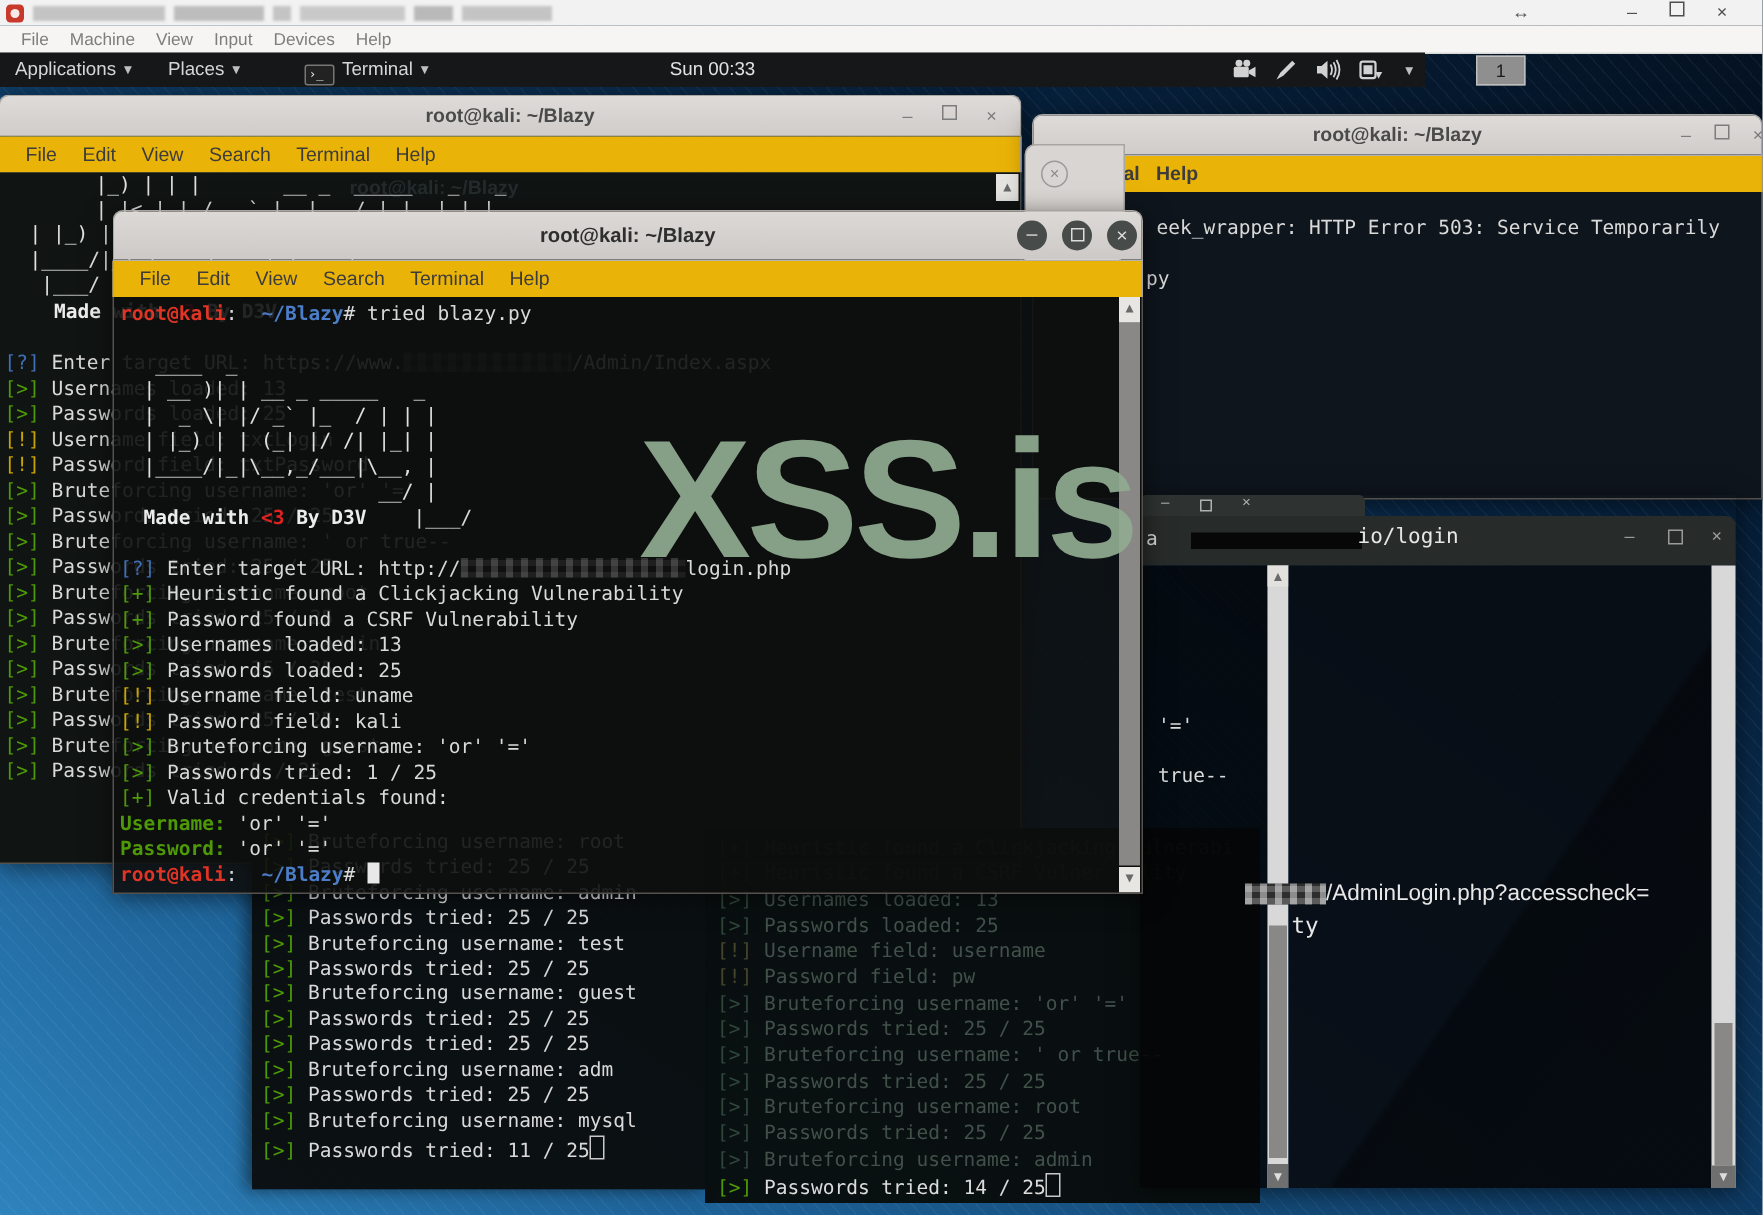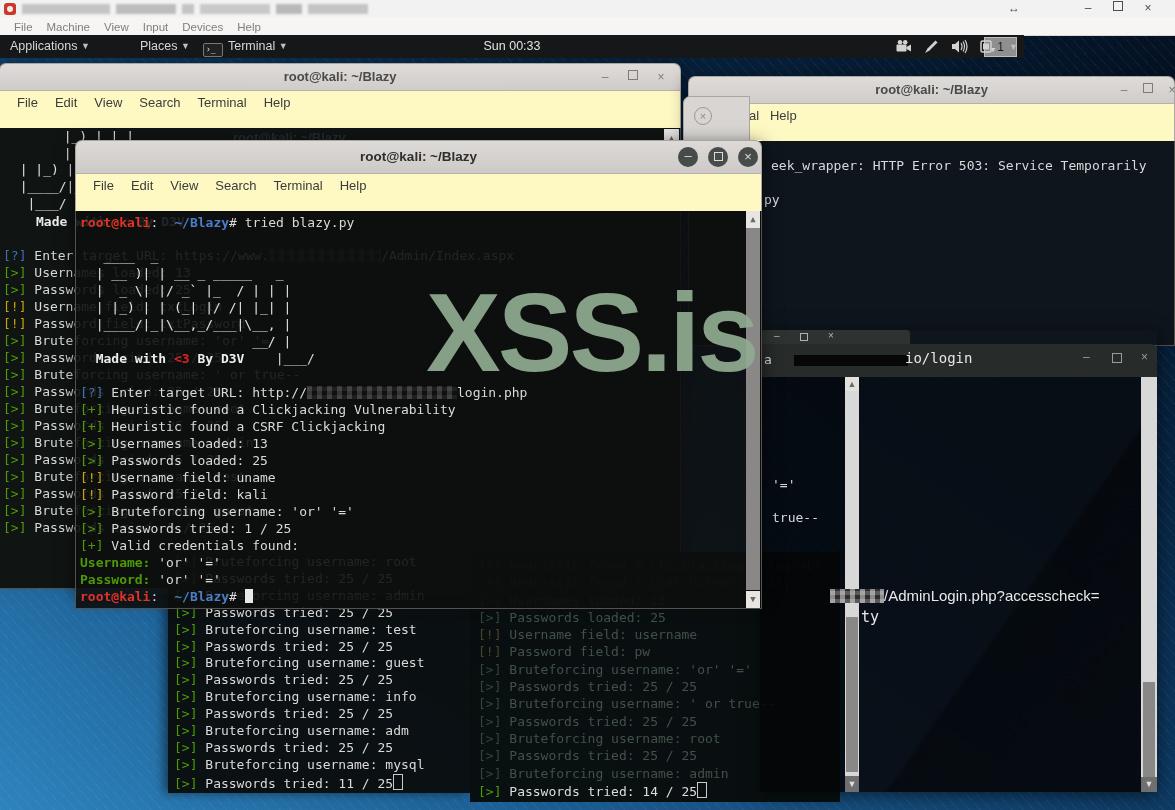--- a/index.html
+++ b/index.html
@@ -13,38 +13,38 @@
   
   .host-title{position:absolute;left:0;top:0;width:1175px;height:17px;background:#f2f2f2;z-index:10;}
   .host-icon{position:absolute;left:4px;top:3px;width:12px;height:12px;border-radius:3px;background:#c8382b;}
   .host-icon::after{content:"";position:absolute;left:3px;top:3px;width:6px;height:6px;border-radius:50%;background:#f7e9e7;}
   .hb{position:absolute;left:22px;top:4px;height:10px;display:flex;gap:6px;}
   .hb span{display:inline-block;height:10px;background:#c4c4c4;filter:blur(1.2px);}
   .host-ctl{position:absolute;top:1px;height:15px;color:#4e4e4e;font-size:12px;line-height:15px;text-align:center;width:22px;}
   .hmenu{position:absolute;left:0;top:17px;width:1175px;height:18px;background:#f6f5f4;border-bottom:1px solid #d8d8d8;z-index:10;}
   .hmenu .mi{display:inline-block;color:#7e7e7e;font-size:11.5px;line-height:18px;margin-left:14px;}
   
-  .panel{position:absolute;left:0;top:35px;width:1024px;height:23px;background:#151718;z-index:10;color:#d5d6d7;font-size:12.5px;}
+  .panel{position:absolute;left:0;top:35px;width:950px;height:23px;background:#151718;z-index:10;color:#d5d6d7;font-size:12.5px;}
   .pitem{position:absolute;top:0;height:23px;line-height:23px;}
   .caret{font-size:9px;vertical-align:1px;color:#bfbfbf;}
   .term-ico{display:inline-block;width:16px;height:12px;background:#222;border:1px solid #777;border-radius:2px;
             color:#eee;font-size:8px;line-height:11px;text-align:left;padding-left:2px;vertical-align:-2px;margin-right:5px;font-family:"DejaVu Sans Mono",monospace;}
   .clock{position:absolute;left:50%;transform:translateX(-50%);top:0;line-height:23px;color:#e2e2e2;}
   .ws{position:absolute;left:984px;top:2px;width:31px;height:18px;background:#8f8f8f;border:1px solid #bdbdbd;
       color:#1c1c1c;text-align:center;line-height:18px;font-size:12px;}
   .tray{position:absolute;right:6px;top:0;height:23px;display:flex;align-items:center;gap:12px;}
   .tray svg{display:block;}
   
   .win{position:absolute;box-shadow:0 3px 16px rgba(0,0,0,.55);}
   .tbar{height:26px;background:linear-gradient(#dedbd8,#cfccc9);border:1px solid #a9a5a1;border-bottom:1px solid #b5b1ad;
         border-radius:7px 7px 0 0;position:relative;}
   .tbar .ttl{position:absolute;left:0;right:0;top:0;text-align:center;line-height:26px;font-size:13px;color:#4a4a4a;font-weight:bold;}
   .wctl{position:absolute;top:6px;width:14px;height:14px;color:#7c7c7c;font-size:12px;line-height:14px;text-align:center;}
   .sq{display:inline-block;width:8px;height:8px;border:1px solid #7c7c7c;vertical-align:1px;}
-  .mbar{height:37px;background:#fef9c3;border-left:1px solid #a9a5a1;border-right:1px solid #a9a5a1;position:relative;}
+  .mbar{height:24px;background:#eab308;border-left:1px solid #a9a5a1;border-right:1px solid #a9a5a1;position:relative;}
   .mbar .mi{display:inline-block;font-size:13px;color:#3c3c3c;line-height:24px;margin-left:17px;}
   .tcontent{position:relative;border-left:1px solid #55514d;border-right:1px solid #55514d;border-bottom:1px solid #55514d;
             overflow:hidden;font-size:13px;line-height:17px;}
   .tl{white-space:pre;}
   pre.aa{margin:0;font-family:"DejaVu Sans Mono",monospace;font-size:13px;line-height:17px;color:#e0e0e0;white-space:pre;}
   
   .w{color:#d9d9d9;} .wb{color:#ececec;font-weight:bold;}
   .r{color:#e03425;font-weight:bold;} .p{color:#4b7dc8;font-weight:bold;margin-left:16px;}
   .g{color:#4e9a06;} .y{color:#c7a400;} .b{color:#3f6fb5;} .gb{color:#4e9a06;font-weight:bold;} .rr{color:#d22;font-weight:bold;}
   .cur{display:inline-block;width:8px;height:14px;vertical-align:-2px;}
@@ -107,21 +107,21 @@
 </div>
 
 <div class="win" style="left:688px;top:76px;width:487px;height:256px;z-index:2;">
   <div class="tbar">
     <div class="ttl">root@kali: ~/Blazy</div>
     <div class="wctl" style="left:428px;">–</div>
     <div class="wctl" style="left:452px;"><span class="sq"></span></div>
     <div class="wctl" style="left:476px;">×</div>
   </div>
   <div class="mbar">
-    <span class="mi" style="margin-left:60px;white-space:pre;">al   Help</span>
+    <span class="mi" style="margin-left:60px;white-space:pre;font-weight:bold;">al   Help</span>
   </div>
   <div class="tcontent mono" style="height:204px;background:#0e151c;">
     <div class="tl w" style="position:absolute;left:82px;top:16px;">eek_wrapper: HTTP Error 503: Service Temporarily</div>
     <div class="tl w" style="position:absolute;left:75px;top:50px;">py</div>
   </div>
 </div>
 
 <div style="position:absolute;left:683px;top:96px;width:65px;height:47px;background:#d8d5d2;border:1px solid #a9a5a1;border-radius:7px 0 0 0;z-index:3;">
   <div style="position:absolute;left:10px;top:10px;width:16px;height:16px;border-radius:50%;border:1px solid #9a9a9a;color:#8a8a8a;font-size:11px;line-height:16px;text-align:center;">×</div>
 </div>
@@ -149,21 +149,20 @@
 <div class="win mono" style="left:168px;top:548px;width:302px;height:245px;background:rgba(10,13,14,.97);z-index:4;box-shadow:-4px 0 10px rgba(0,0,0,.5);">
   <div style="position:absolute;left:6px;top:6px;font-size:13px;line-height:16.9px;">
       <div class="tl "><span class="g">[&gt;]</span><span class="w"> Bruteforcing username: root</span></div>
       <div class="tl "><span class="g">[&gt;]</span><span class="w"> Passwords tried: 25 / 25</span></div>
       <div class="tl "><span class="g">[&gt;]</span><span class="w"> Bruteforcing username: admin</span></div>
       <div class="tl "><span class="g">[&gt;]</span><span class="w"> Passwords tried: 25 / 25</span></div>
       <div class="tl "><span class="g">[&gt;]</span><span class="w"> Bruteforcing username: test</span></div>
       <div class="tl "><span class="g">[&gt;]</span><span class="w"> Passwords tried: 25 / 25</span></div>
       <div class="tl "><span class="g">[&gt;]</span><span class="w"> Bruteforcing username: guest</span></div>
       <div class="tl "><span class="g">[&gt;]</span><span class="w"> Passwords tried: 25 / 25</span></div>
-      <div class="tl "><span class="g">[&gt;]</span><span class="w"> Bruteforcing username: info</span></div>
       <div class="tl "><span class="g">[&gt;]</span><span class="w"> Passwords tried: 25 / 25</span></div>
       <div class="tl "><span class="g">[&gt;]</span><span class="w"> Bruteforcing username: adm</span></div>
       <div class="tl "><span class="g">[&gt;]</span><span class="w"> Passwords tried: 25 / 25</span></div>
       <div class="tl "><span class="g">[&gt;]</span><span class="w"> Bruteforcing username: mysql</span></div>
       <div class="tl "><span class="g">[&gt;]</span><span class="w"> Passwords tried: 11 / 25</span><span class="cur hollow"></span></div>
     </div>
 </div>
 
 <div class="win" style="left:760px;top:330px;width:397px;height:462px;z-index:5;">
 
@@ -222,21 +221,21 @@
         <pre class="aa ">   ____  _
   | __ )| | __ _ _____   _
   |  _ \| |/ _` |_  / | | |
   | |_) | | (_| |/ /| |_| |
   |____/|_|\__,_/___|\__, |
                       __/ |</pre>
         <div class="tl "><span class="w">  </span><span class="wb">Made with </span><span class="rr">&lt;3</span><span class="wb"> By D3V</span><span class="w">    |___/</span></div>
         <div class="tl ">&nbsp;</div>
         <div class="tl "><span class="b">[?]</span><span class="w"> Enter target URL: http://</span><span class="mz dark" style="width: 150px;"></span><span class="w">login.php</span></div>
         <div class="tl "><span class="g">[+]</span><span class="w"> Heuristic found a Clickjacking Vulnerability</span></div>
-        <div class="tl "><span class="g">[+]</span><span class="w"> Heuristic found a CSRF Clickjacking</span></div>
+        <div class="tl "><span class="g">[+]</span><span class="w"> Password found a CSRF Vulnerability</span></div>
         <div class="tl "><span class="g">[&gt;]</span><span class="w"> Usernames loaded: 13</span></div>
         <div class="tl "><span class="g">[&gt;]</span><span class="w"> Passwords loaded: 25</span></div>
         <div class="tl "><span class="y">[!]</span><span class="w"> Username field: uname</span></div>
         <div class="tl "><span class="y">[!]</span><span class="w"> Password field: kali</span></div>
         <div class="tl "><span class="g">[&gt;]</span><span class="w"> Bruteforcing username: 'or' '='</span></div>
         <div class="tl "><span class="g">[&gt;]</span><span class="w"> Passwords tried: 1 / 25</span></div>
         <div class="tl "><span class="g">[+]</span><span class="w"> Valid credentials found:</span></div>
         <div class="tl "><span class="gb">Username:</span><span class="w"> 'or' '='</span></div>
         <div class="tl "><span class="gb">Password:</span><span class="w"> 'or' '='</span></div>
         <div class="tl "><span class="r">root@kali</span><span class="w">:</span><span class="p">~/Blazy</span><span class="w"># </span><span class="cur block"></span></div>
@@ -262,21 +261,21 @@
   </div>
   <div class="host-ctl" style="left:1003px;">↔</div>
   <div class="host-ctl" style="left:1077px;">–</div>
   <div class="host-ctl" style="left:1107px;"><span class="sq" style="border-color:#4e4e4e;"></span></div>
   <div class="host-ctl" style="left:1137px;">×</div>
 </div>
 <div class="hmenu"><span class="mi">File</span><span class="mi">Machine</span><span class="mi">View</span><span class="mi">Input</span><span class="mi">Devices</span><span class="mi">Help</span></div>
 
 <div class="panel">
   <div class="pitem" style="left:10px;"><span>Applications</span> <span class="caret">▼</span></div>
-  <div class="pitem" style="left:112px;margin-left:28px;"><span>Places</span> <span class="caret">▼</span></div>
+  <div class="pitem" style="left:112px;"><span>Places</span> <span class="caret">▼</span></div>
   <div class="pitem" style="left:203px;">
     <span class="term-ico">›_</span><span>Terminal</span> <span class="caret">▼</span>
   </div>
   <div class="clock">Sun 00:33</div>
   <div class="ws">1</div>
   <div class="tray">
     <svg width="17" height="15" viewBox="0 0 17 15">
       <circle cx="5" cy="3.2" r="2.3" fill="#d2d2d2"></circle>
         <circle cx="10.2" cy="3.2" r="2.3" fill="#d2d2d2"></circle>
       <rect x="1.5" y="5.5" width="10" height="7" rx="1" fill="#d2d2d2"></rect>

